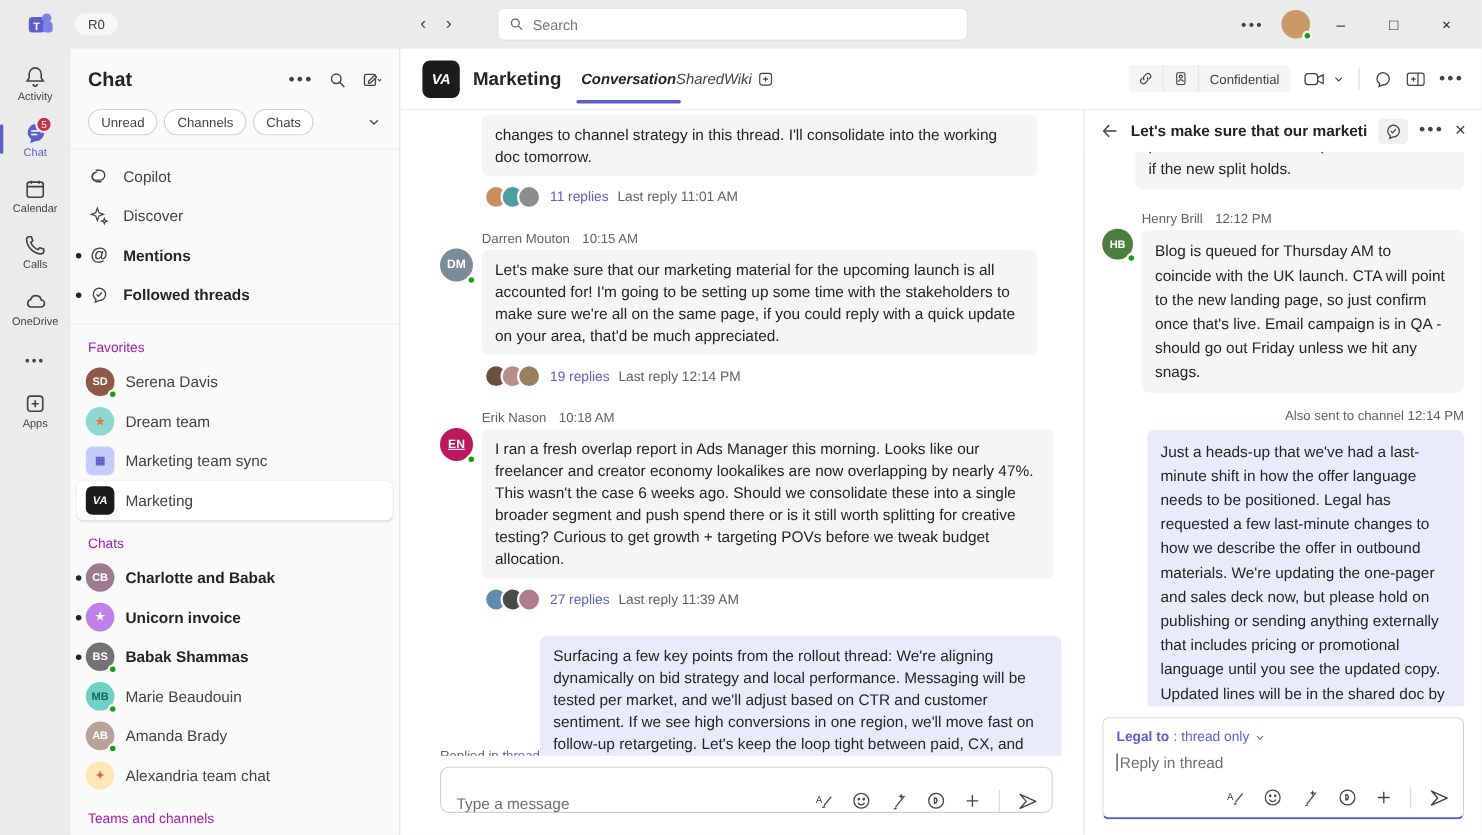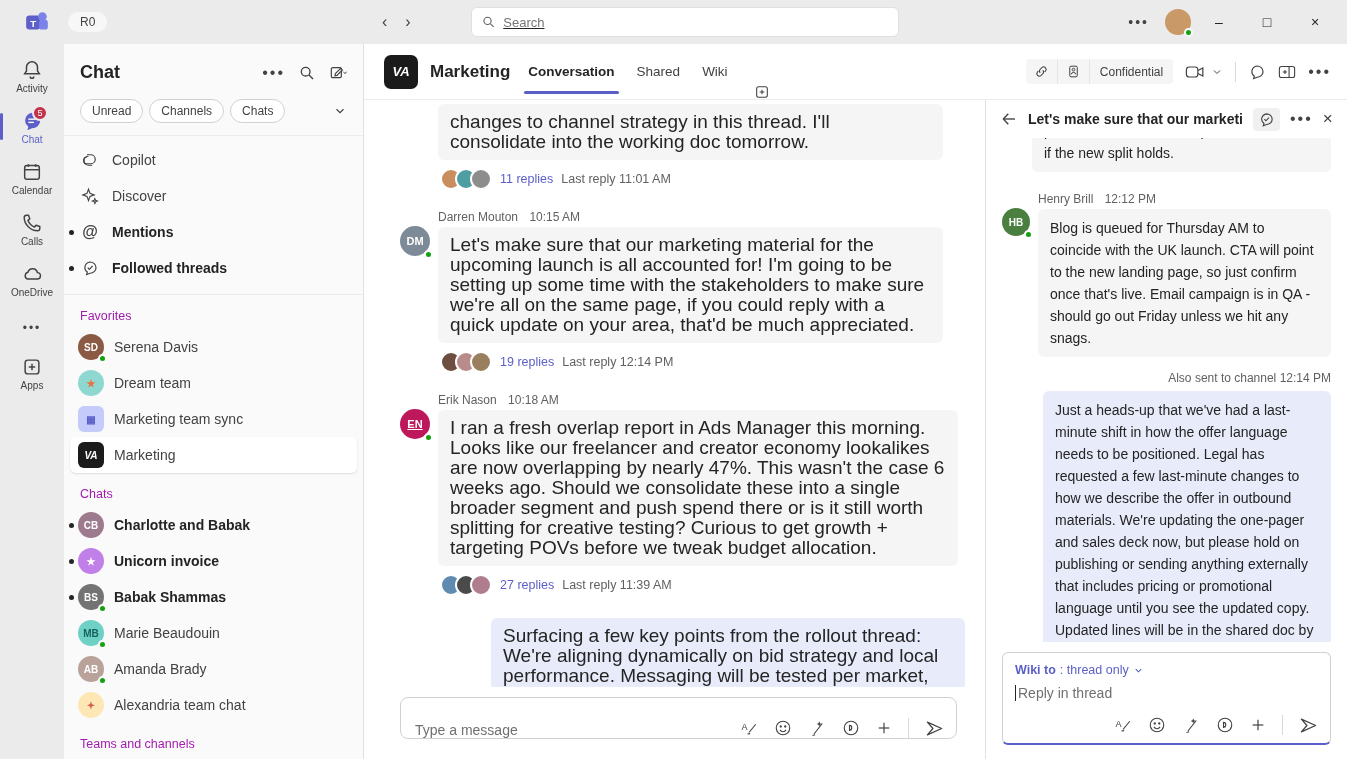--- a/index.html
+++ b/index.html
@@ -6,22 +6,22 @@
   html,body { width:1347px; height:759px; overflow:hidden;
     font-family:"Liberation Sans", sans-serif; color:#242424; background:#ebebeb; }
   .app { width:1347px; height:759px; display:flex; flex-direction:column; }
 
   
   .titlebar { height:44px; background:#ebebeb; display:flex; align-items:center; position:relative; flex:0 0 44px; }
   .tb-logo { margin-left:24px; width:26px; height:26px; }
   .tb-tab { margin-left:18px; background:#f7f7f7; border-radius:12px; padding:3px 12px; font-size:12px; color:#424242; }
   .tb-nav { position:absolute; left:382px; display:flex; gap:18px; font-size:16px; color:#424242; }
   .tb-nav span { cursor:default; }
-  .searchbox { position:absolute; left:471px; width:428px; height:30px; background:#fff; border:1px solid #e0e0e0;
-    border-radius:6px; display:flex; align-items:center; padding:0 10px; gap:8px;text-decoration:underline; }
+  .searchbox { position:absolute; left:452px; width:428px; height:30px; background:#fff; border:1px solid #e0e0e0;
+    border-radius:6px; display:flex; align-items:center; padding:0 10px; gap:8px; }
   .searchbox input { border:none; outline:none; font-size:13px; width:100%; background:transparent; color:#424242;
     font-family:"Liberation Sans", sans-serif; }
   .tb-right { position:absolute; right:0; top:0; height:44px; display:flex; align-items:center; gap:8px; padding-right:12px; }
   .tb-dots { font-size:14px; color:#424242; letter-spacing:2px; margin-right:8px; }
   .tb-avatar { width:26px; height:26px; border-radius:50%; background:#c99a68; position:relative; }
   .tb-avatar .presence { position:absolute; right:-2px; bottom:-2px; }
   .winbtn { width:40px; height:44px; display:flex; align-items:center; justify-content:center; font-size:14px; color:#242424; }
 
   
   .shell { flex:1; display:flex; min-height:0; }
@@ -57,21 +57,21 @@
     font-size:10px; font-weight:bold; color:#fff; position:relative; flex:0 0 26px; }
   .av.sq { border-radius:6px; }
   .presence { width:9px; height:9px; background:#13a10e; border:2px solid #fafafa; border-radius:50%; position:absolute; right:-3px; bottom:-3px; }
 
   
   .main { flex:1; display:flex; flex-direction:column; background:#fff; min-width:0; }
   .ch-header { height:56px; display:flex; align-items:center; padding:0 16px 0 20px; border-bottom:1px solid #ececec; flex:0 0 56px; }
   .ch-logo { width:34px; height:34px; background:#1b1b1b; color:#fff; border-radius:7px; display:flex; align-items:center;
     justify-content:center; font-weight:bold; font-size:13px; font-style:italic; }
   .ch-name { font-size:17px; font-weight:bold; margin:0 18px 0 12px; }
-  .ch-tabs { display:flex; align-items:flex-end; gap:22px; height:56px; }
+  .ch-tabs { display:flex; align-items:center; height:56px;font-style:italic; }
   .ch-tab { font-size:13.5px; color:#424242; height:56px; display:flex; align-items:center; position:relative; }
   .ch-tab.active { font-weight:bold; color:#242424; }
   .ch-tab.active::after { content:""; position:absolute; left:-4px; right:-4px; bottom:6px; height:3px; background:#5b5fc7; border-radius:2px; }
   .ch-addtab { color:#424242; margin-left:4px; }
   .ch-right { margin-left:auto; display:flex; align-items:center; gap:12px; color:#424242; }
   .conf-group { display:flex; align-items:center; background:#f5f5f5; border-radius:4px; overflow:hidden; }
   .conf-group .seg { padding:5px 8px; display:flex; align-items:center; border-right:1px solid #e6e6e6; }
   .conf-group .seg:last-child { border-right:none; }
   .conf-label { font-size:12px; color:#424242; padding:5px 10px; }
   .vdiv { width:1px; height:20px; background:#d9d9d9; }
@@ -81,21 +81,21 @@
   
   .conv { flex:1; display:flex; flex-direction:column; min-width:0; padding:0 20px 14px 36px; }
   .msgs { flex:1; overflow:hidden; padding-top:10px; }
   .msg { display:flex; gap:8px; margin-bottom:4px; }
   .msg .mav { width:30px; height:30px; border-radius:50%; position:relative; flex:0 0 30px; margin-top:20px;
     color:#fff; font-size:11px; font-weight:bold; display:flex; align-items:center; justify-content:center; }
   .msg .mav .presence { border-color:#fff; }
   .mbody { min-width:0; }
   .mhead { font-size:12px; color:#616161; margin:4px 0 3px; }
   .mhead .mtime { margin-left:8px; }
-  .bubble { background:#f5f5f5; border-radius:6px; padding:8px 12px; font-size:19px; line-height:20px; color:#242424; max-width:505px; }
+  .bubble { background:#f5f5f5; border-radius:6px; padding:8px 12px; font-size:14px; line-height:20px; color:#242424; max-width:505px; }
   .bubble.own { background:#e8ebfa; }
   .replies { display:flex; align-items:center; gap:8px; margin:8px 0 12px 2px; }
   .rstack { display:flex; }
   .rstack .rav { width:22px; height:22px; border-radius:50%; border:2px solid #fff; margin-left:-7px;
     color:#fff; font-size:9px; font-weight:bold; display:flex; align-items:center; justify-content:center; }
   .rstack .rav:first-child { margin-left:0; }
   .rlink { font-size:12.5px; color:#5b5fc7; }
   .rlast { font-size:12.5px; color:#616161; }
   .own-row { display:flex; flex-direction:row; align-items:flex-end; margin-top:10px; }
   .own-ctx { font-size:12px; color:#616161; margin-bottom:6px; }
@@ -549,21 +549,21 @@
               </div>
               <div class="bubble own">
                 <span>Just a heads-up that we've had a last-minute shift in how the offer language needs to be positioned. Legal has requested a few last-minute changes to how we describe the offer in outbound materials. We're updating the one-pager and sales deck now,  but please hold on publishing or sending anything externally that includes pricing or promotional language until you see the updated copy. Updated lines will be in the shared doc by 3pm. Tag me if you need a heads-up before then.</span>
                 
               </div>
             </div>
           </div>
 
           <div class="th-composer">
             <div class="sendto">
-              <b>Wiki to</b>
+              <b>Legal to</b>
                 <span>: thread only</span>
               <svg class="ic" width="11" height="11" viewBox="0 0 24 24" fill="none" stroke="#5b5fc7" stroke-width="2.2">
                   <polyline points="6,9 12,15 18,9"></polyline>
                 </svg>
             </div>
             <div class="th-ph">
               <span class="caret"></span>
               <span>Reply in thread</span>
             </div>
             <div class="cicons">

